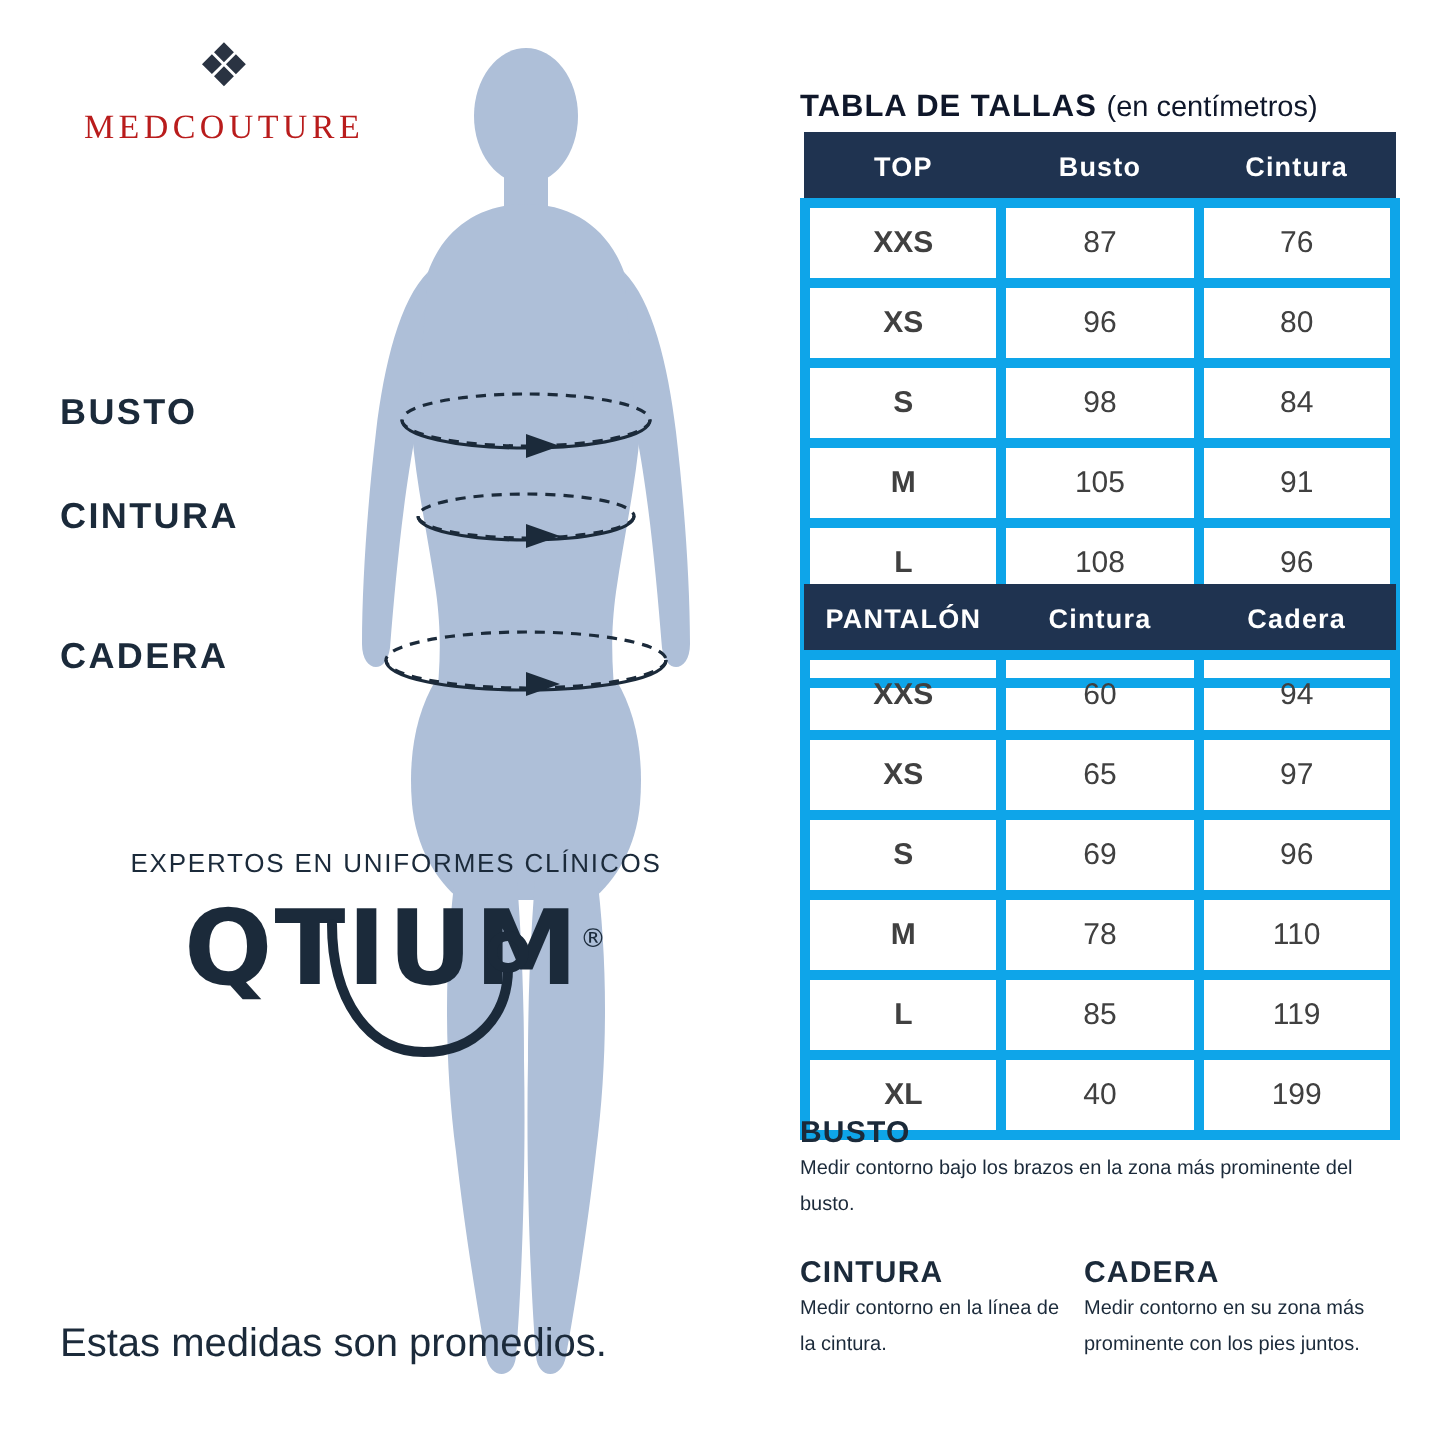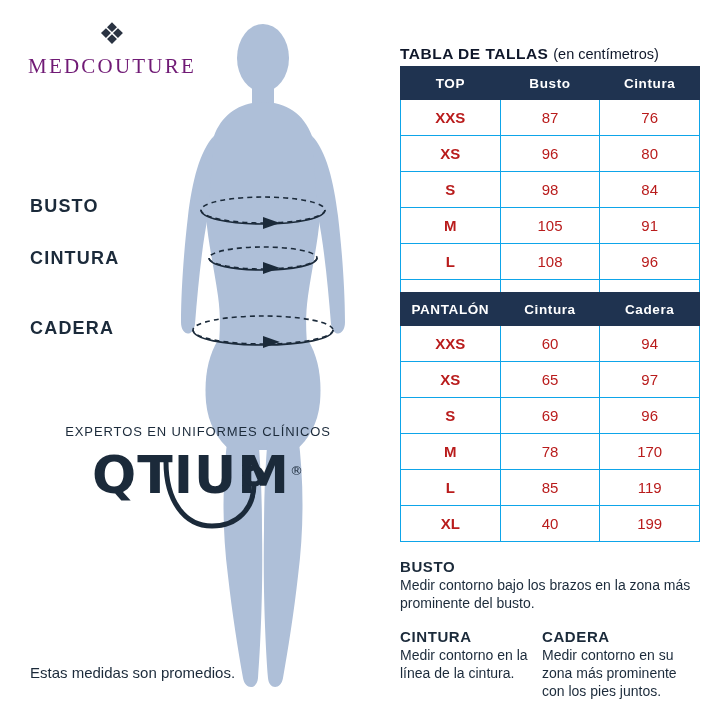--- a/index.html
+++ b/index.html
@@ -30,23 +30,23 @@
     text-align: center;
   }
   .brand-mark {
     font-size: 30px;
     line-height: 32px;
     color: #2a3342;
     letter-spacing: 0px;
   }
   .brand-name {
     margin-top: 4px;
-    font-size: 21px;
+    font-size: 17px;
     letter-spacing: 2.2px;
-    color: #701a75;
+    color: #b91c1c;
     font-family: "Liberation Serif", serif;
   }
 
   .measure-label {
     position: absolute;
     left: 30px;
     font-size: 18px;
     font-weight: bold;
     letter-spacing: 1.2px;
     color: #1b2a3a;
@@ -87,21 +87,21 @@
     left: 150px;
     top: 456px;
     width: 150px;
     height: 90px;
   }
 
   .footnote {
     position: absolute;
     left: 30px;
     top: 663px;
-    font-size: 15px;
+    font-size: 20px;
     line-height: 19px;
     color: #1b2a3a;
   }
 
   
   .figure {
     position: absolute;
     left: 148px;
     top: 10px;
     width: 230px;
@@ -128,25 +128,25 @@
     position: absolute;
     border-collapse: collapse;
     width: 300px;
     left: 400px;
     table-layout: fixed;
   }
   table.size.top-table  { top: 66px; }
   table.size.pant-table { top: 292px; }
 
   table.size th, table.size td {
-    border: 1px solid #0ea5e9;
+    border: 5px solid #0ea5e9;
     text-align: center;
     height: 33px;
     font-size: 15px;
-    color: #b91c1c;
+    color: #404040;
   }
   table.size thead th {
     background: #1f3350;
     color: #ffffff;
     border: 1px solid #1f3350;
     font-size: 13.5px;
     font-weight: bold;
     letter-spacing: 0.6px;
     height: 30px;
   }
@@ -159,21 +159,21 @@
     position: absolute;
     left: 400px;
   }
   .note-head {
     font-size: 15px;
     font-weight: bold;
     letter-spacing: 0.6px;
     color: #1b2a3a;
   }
   .note-body {
-    font-size: 14px;
+    font-size: 10px;
     line-height: 18px;
     color: #1b2a3a;
     margin-top: 1px;
   }
   #note-busto { top: 558px; width: 300px; }
   #note-cintura { top: 628px; left: 400px; width: 135px; }
   #note-cadera { top: 628px; left: 542px; width: 160px; }
 </style>
 </head>
 <body>
@@ -323,21 +323,21 @@
         <td>97</td>
       </tr>
       <tr>
         <td>S</td>
         <td>69</td>
         <td>96</td>
       </tr>
       <tr>
         <td>M</td>
         <td>78</td>
-        <td>170</td>
+        <td>110</td>
       </tr>
       <tr>
         <td>L</td>
         <td>85</td>
         <td>119</td>
       </tr>
       <tr>
         <td>XL</td>
         <td>40</td>
         <td>199</td>

